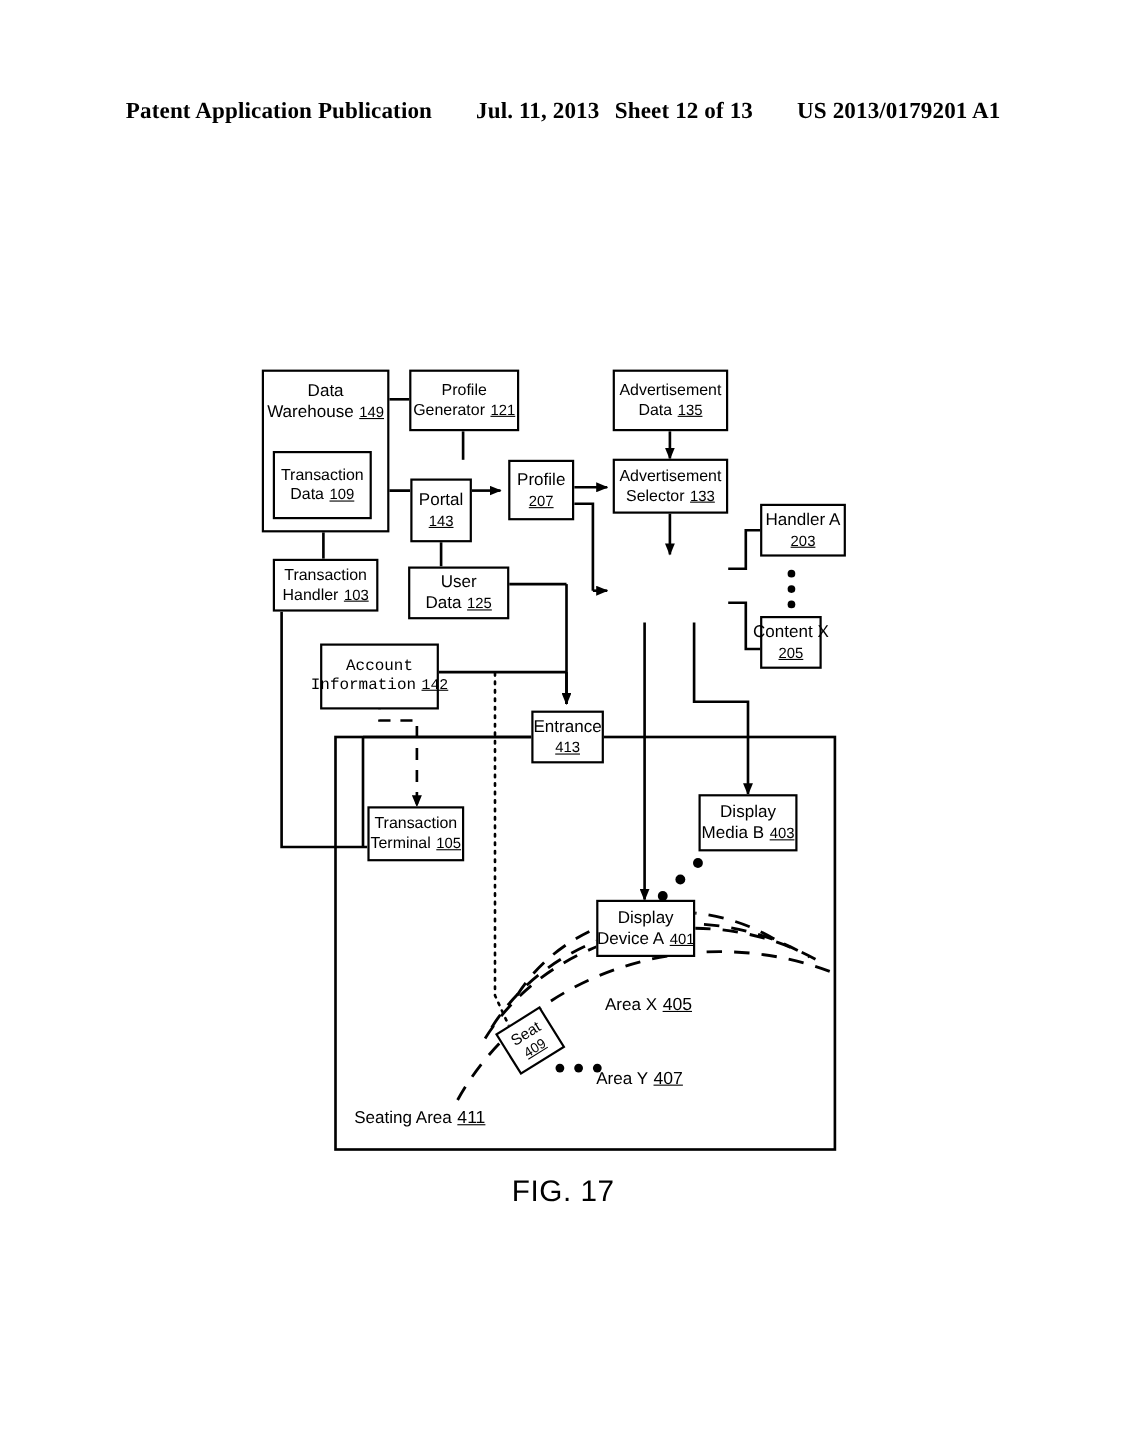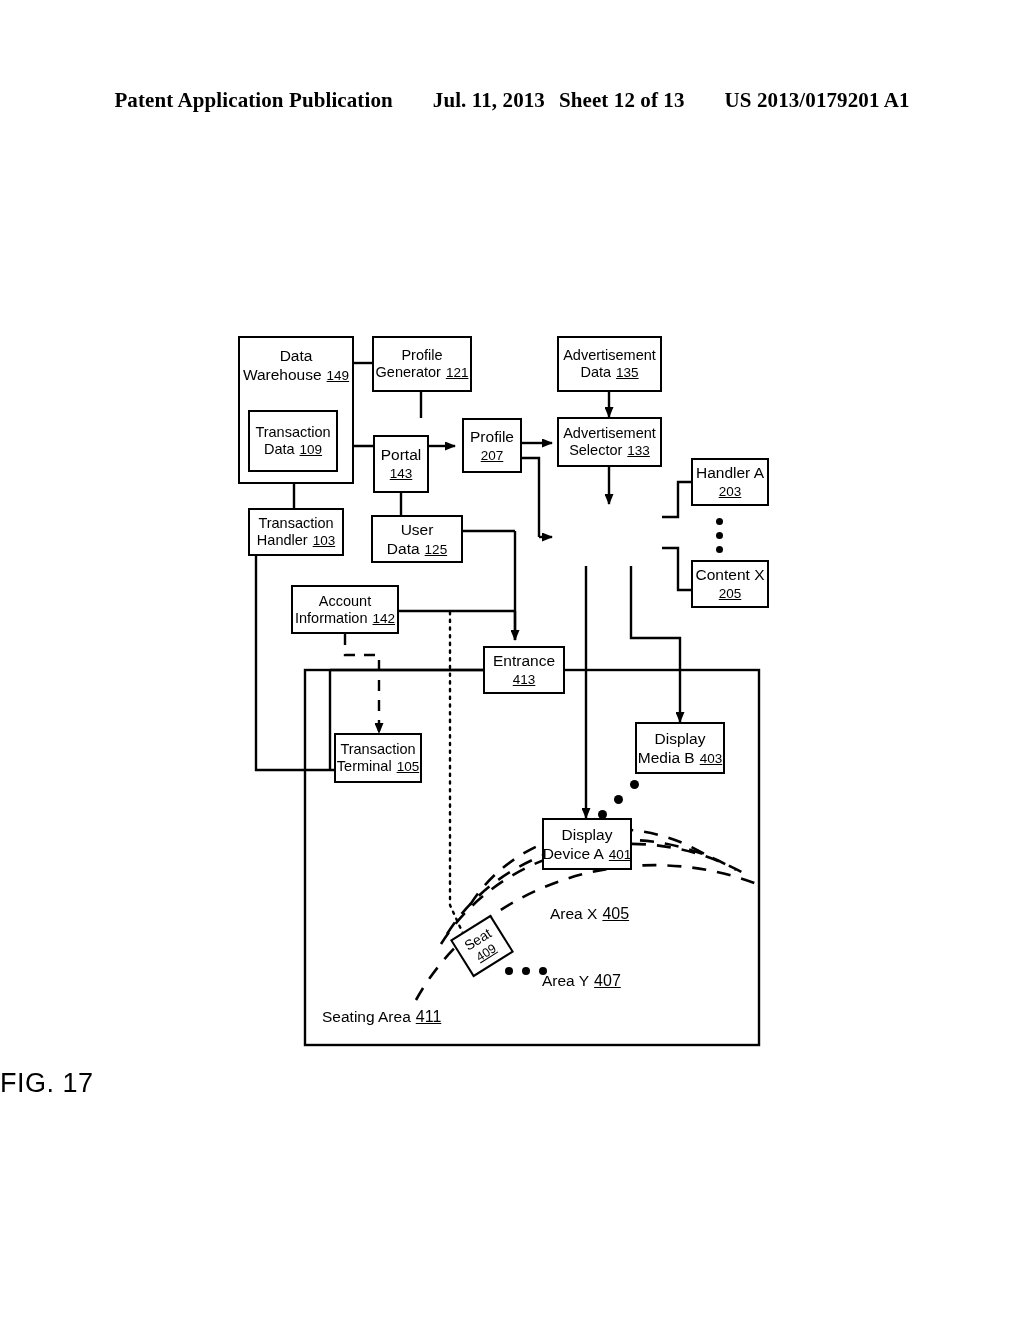--- a/index.html
+++ b/index.html
@@ -78,21 +78,21 @@
   .dots-h{position:absolute;display:flex;gap:9px;align-items:center;z-index:6;}
   .dots-h i{display:block;width:8px;height:8px;border-radius:50%;background:#000;}
   .dots-v{position:absolute;display:flex;flex-direction:column;gap:7px;align-items:center;z-index:6;}
   .dots-v i{display:block;width:7px;height:7px;border-radius:50%;background:#000;}
   .dots-diag{position:absolute;width:60px;height:46px;z-index:6;}
   .dots-diag i{position:absolute;width:9px;height:9px;border-radius:50%;background:#000;}
 
   
   #fig-caption{
     position:absolute;left:0;top:1068px;width:1024px;
-    text-align:left;font-size:27px;letter-spacing:0.5px;
+    text-align:center;font-size:27px;letter-spacing:0.5px;
   }
 </style>
 </head>
 <body>
 
 <div id="page-header">
   <span class="h-pub">Patent Application Publication</span>
   <span class="h-date">Jul. 11, 2013</span>
   <span class="h-sheet">Sheet 12 of 13</span>
   <span class="h-num">US 2013/0179201 A1</span>
@@ -211,37 +211,37 @@
     <span class="l1">User</span>
     <span class="l2"><span>Data</span><span class="ref">125</span></span>
   </div>
 
 
   <div class="node" id="n-ca" style="left:691px;top:458px;width:78px;height:48px;">
     <span class="l1">Handler A</span>
     <span class="l2 ref" style="margin-left:0;">203</span>
   </div>
 
-  <div class="node" id="n-cx" style="left:691px;top:560px;width:78px;height:48px;">
+  <div class="node" id="n-cx" style="left:691px;top:560px;width:56px;height:48px;">
     <span class="l1">Content X</span>
     <span class="l2 ref" style="margin-left:0;">205</span>
   </div>
 
   <div class="dots-v" style="left:716px;top:518px;">
     <i></i>
       <i></i>
       <i></i>
   </div>
 
-  <div class="node" id="n-ai" style="left:291px;top:585px;width:108px;height:49px;font-size:14.5px;line-height:17px;">
+  <div class="node" id="n-ai" style="left:291px;top:585px;width:108px;height:60px;font-size:14.5px;line-height:17px;font-family:Liberation Mono, monospace;">
     <span class="l1">Account</span>
     <span class="l2"><span>Information</span><span class="ref">142</span></span>
   </div>
 
-  <div class="node" id="n-entr" style="left:483px;top:646px;width:82px;height:48px;">
+  <div class="node" id="n-entr" style="left:483px;top:646px;width:66px;height:48px;">
     <span class="l1">Entrance</span>
     <span class="l2 ref" style="margin-left:0;">413</span>
   </div>
 
   <div class="node" id="n-ddb" style="left:635px;top:722px;width:90px;height:52px;">
     <span class="l1">Display</span>
     <span class="l2"><span>Media B</span><span class="ref">403</span></span>
   </div>
 
   <div class="node" id="n-tt" style="left:334px;top:733px;width:88px;height:50px;font-size:14.5px;line-height:17px;">

